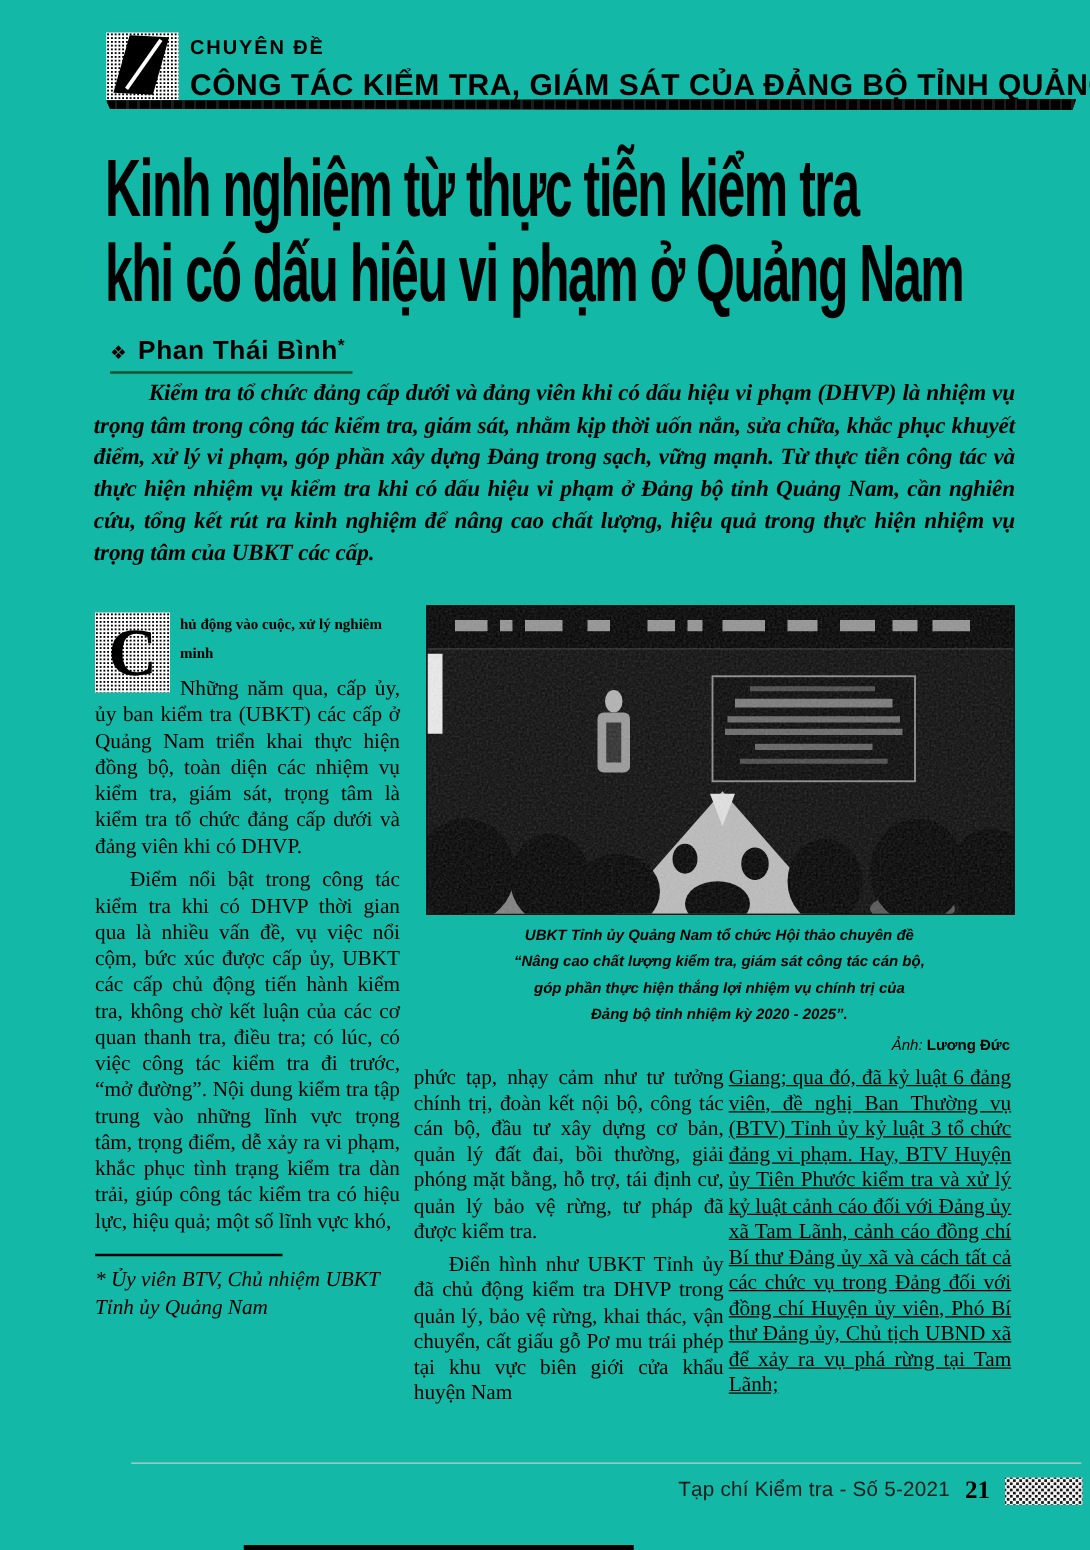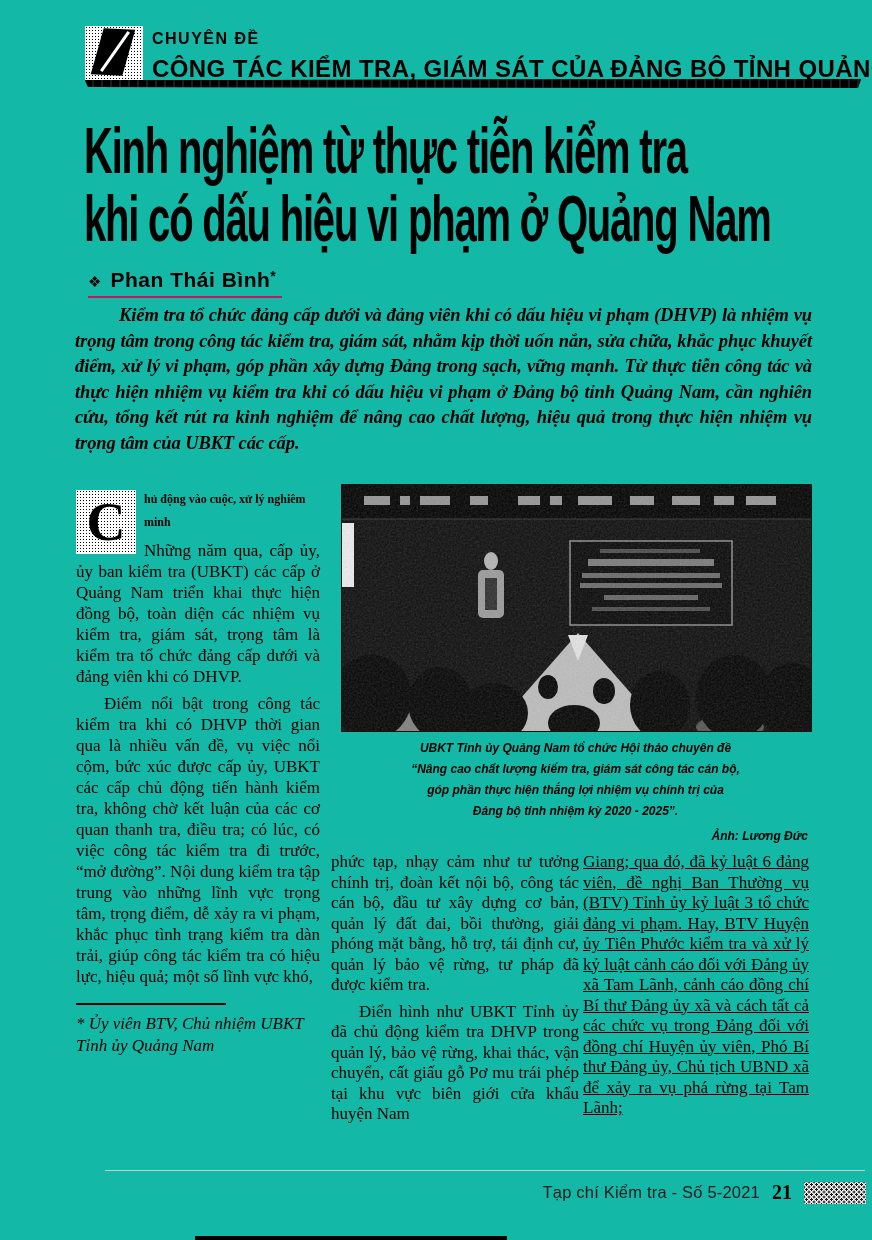--- a/index.html
+++ b/index.html
@@ -31,21 +31,21 @@
     background-image:repeating-linear-gradient(90deg,#000 0 7px,#1c1c1c 7px 9px);
     clip-path:polygon(0 15%,100% 0,99.6% 100%,0.4% 90%);
   }
   
   .title{position:absolute;left:84px;top:118px;margin:0;font-family:"Liberation Sans",sans-serif;font-weight:900;}
   .tl{display:block;font-size:50px;line-height:50px;letter-spacing:-1.5px;white-space:nowrap;
       transform:scale(0.8,1.3);transform-origin:0 0;}
   .tl + .tl{margin-top:18px;}
   
   .author{position:absolute;left:88px;top:268px;font-family:"Liberation Sans",sans-serif;}
-  .author-inner{display:inline-block;border-bottom:2px solid #be185d;padding:0 6px 4px 0;}
+  .author-inner{display:inline-block;border-bottom:2px solid #14532d;padding:0 6px 4px 0;}
   .author-marker{font-size:15px;margin-right:9px;}
   .author-name{font-size:21px;font-weight:bold;letter-spacing:.5px;}
   .author-sup{font-size:14px;font-weight:bold;vertical-align:super;}
   
   .lead{
     position:absolute;left:75px;top:303px;width:737px;margin:0;
     font-size:18.5px;line-height:25.5px;font-weight:bold;font-style:italic;
     text-align:justify;text-indent:44px;letter-spacing:-.1px;
   }
   
@@ -69,22 +69,22 @@
   
   .photo{position:absolute;left:341px;top:484px;width:469px;height:246px;margin:0;
          border:1px solid #111;background:#0d0d0d;}
   
   .caption{
     position:absolute;left:343px;top:738px;width:465px;
     font-family:"Liberation Sans",sans-serif;font-weight:bold;font-style:italic;
     font-size:12px;line-height:21px;text-align:center;
   }
   .credit{margin-top:4px;text-align:right;font-style:normal;}
-  .credit-label{font-weight:bold;font-style:italic;}
-  .credit-name{font-weight:bold;font-style:italic;}
+  .credit-label{font-weight:normal;font-style:italic;}
+  .credit-name{font-weight:bold;}
   
   .pg-footer{
     position:absolute;left:430px;top:1181px;width:436px;
     display:flex;align-items:center;justify-content:flex-end;gap:12px;
     font-family:"Liberation Sans",sans-serif;
   }
   .journal{font-size:16.5px;color:#1a1a1a;letter-spacing:.2px;}
   .pgnum{font-size:20px;font-weight:bold;font-family:"Liberation Serif",serif;}
   .dither{
     display:inline-block;width:62px;height:22px;

